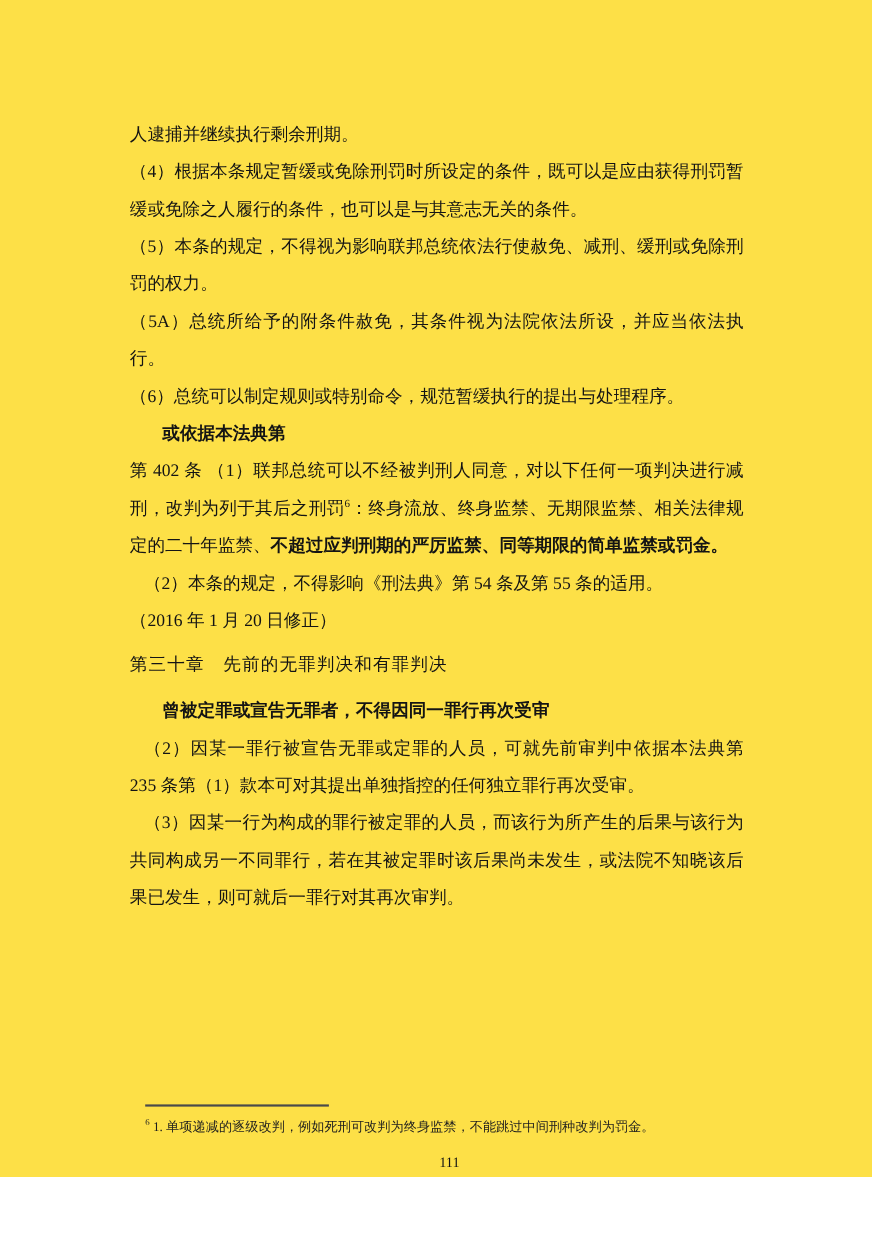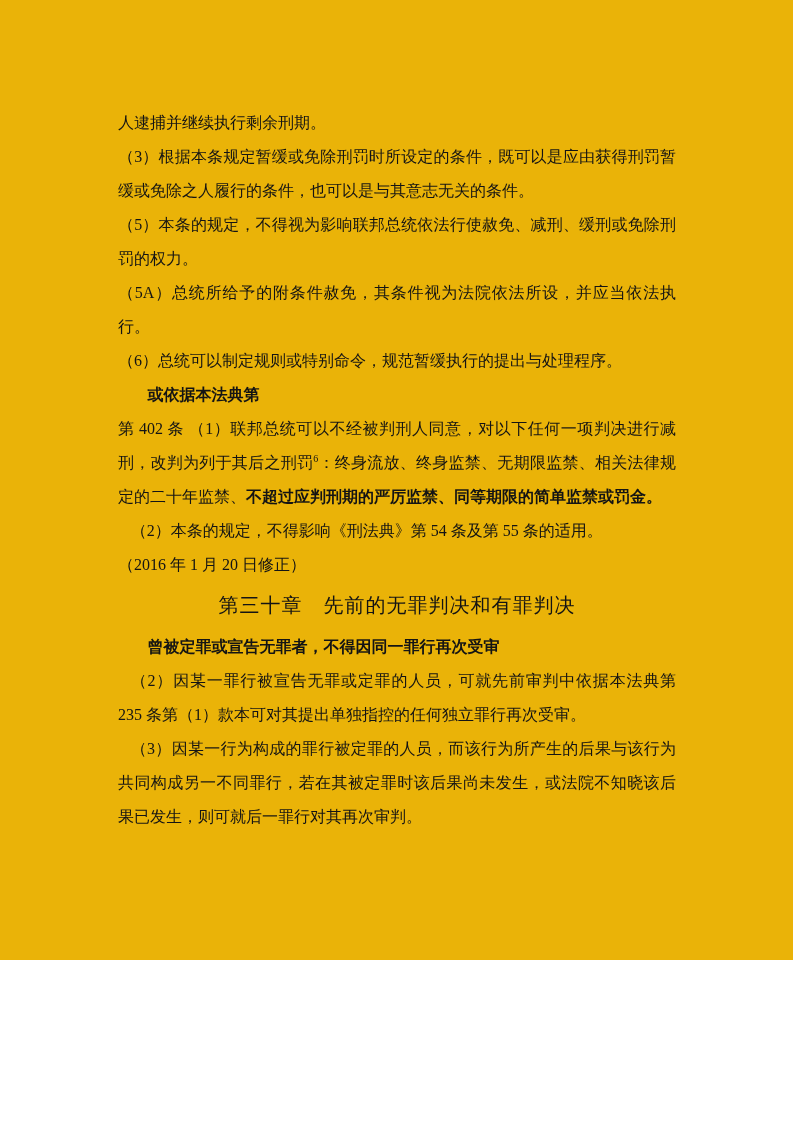--- a/index.html
+++ b/index.html
@@ -3,22 +3,22 @@
 <meta charset="utf-8">
 <style>
   html, body {
     margin: 0;
     padding: 0;
     background: #ffffff;
   }
   .page {
     position: relative;
     width: 793px;
-    height: 960px;
-    background: #eab308;
+    height: 1070px;
+    background: #fde047;
     overflow: hidden;
     font-family: "Liberation Serif", "DejaVu Serif", serif;
     color: #141414;
   }
   .content {
     position: absolute;
     left: 118px;
     top: 106px;
     width: 558px;
     font-size: 16px;
@@ -32,23 +32,22 @@
   .indent-small {
     text-indent: 0.8em;
   }
   .bold-heading {
     font-weight: 700;
     font-family: "Liberation Sans", "DejaVu Sans", sans-serif;
     text-indent: 1.85em;
     text-align: left;
   }
   .chapter-title {
-    font-size: 20px;
+    font-size: 16px;
     line-height: 38px;
-    text-align: center;
     text-indent: 0;
     margin: 4px 0 6px 0 !important;
     letter-spacing: 1px;
   }
   .inline-bold {
     font-weight: 700;
     font-family: "Liberation Sans", "DejaVu Sans", sans-serif;
   }
   sup.fn-ref {
     font-size: 10px;
@@ -90,21 +89,21 @@
 </style>
 </head>
 <body>
 
 <div class="page">
 
   <div class="content">
 
     <p>人逮捕并继续执行剩余刑期。</p>
 
-    <p>（3）根据本条规定暂缓或免除刑罚时所设定的条件，既可以是应由获得刑罚暂缓或免除之人履行的条件，也可以是与其意志无关的条件。</p>
+    <p>（4）根据本条规定暂缓或免除刑罚时所设定的条件，既可以是应由获得刑罚暂缓或免除之人履行的条件，也可以是与其意志无关的条件。</p>
 
 
     <p>（5）本条的规定，不得视为影响联邦总统依法行使赦免、减刑、缓刑或免除刑罚的权力。</p>
 
     <p>（5A）总统所给予的附条件赦免，其条件视为法院依法所设，并应当依法执行。</p>
 
     <p>（6）总统可以制定规则或特别命令，规范暂缓执行的提出与处理程序。</p>
 
     <p class="bold-heading">或依据本法典第</p>
 

